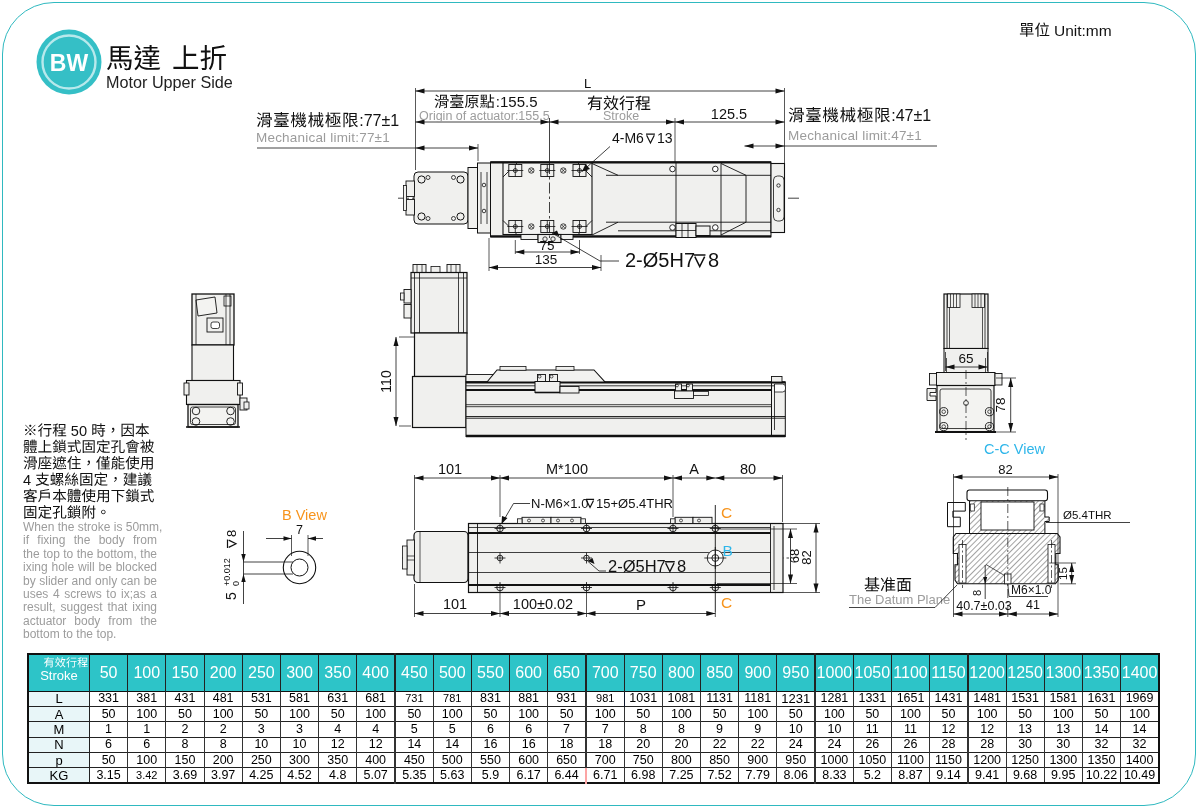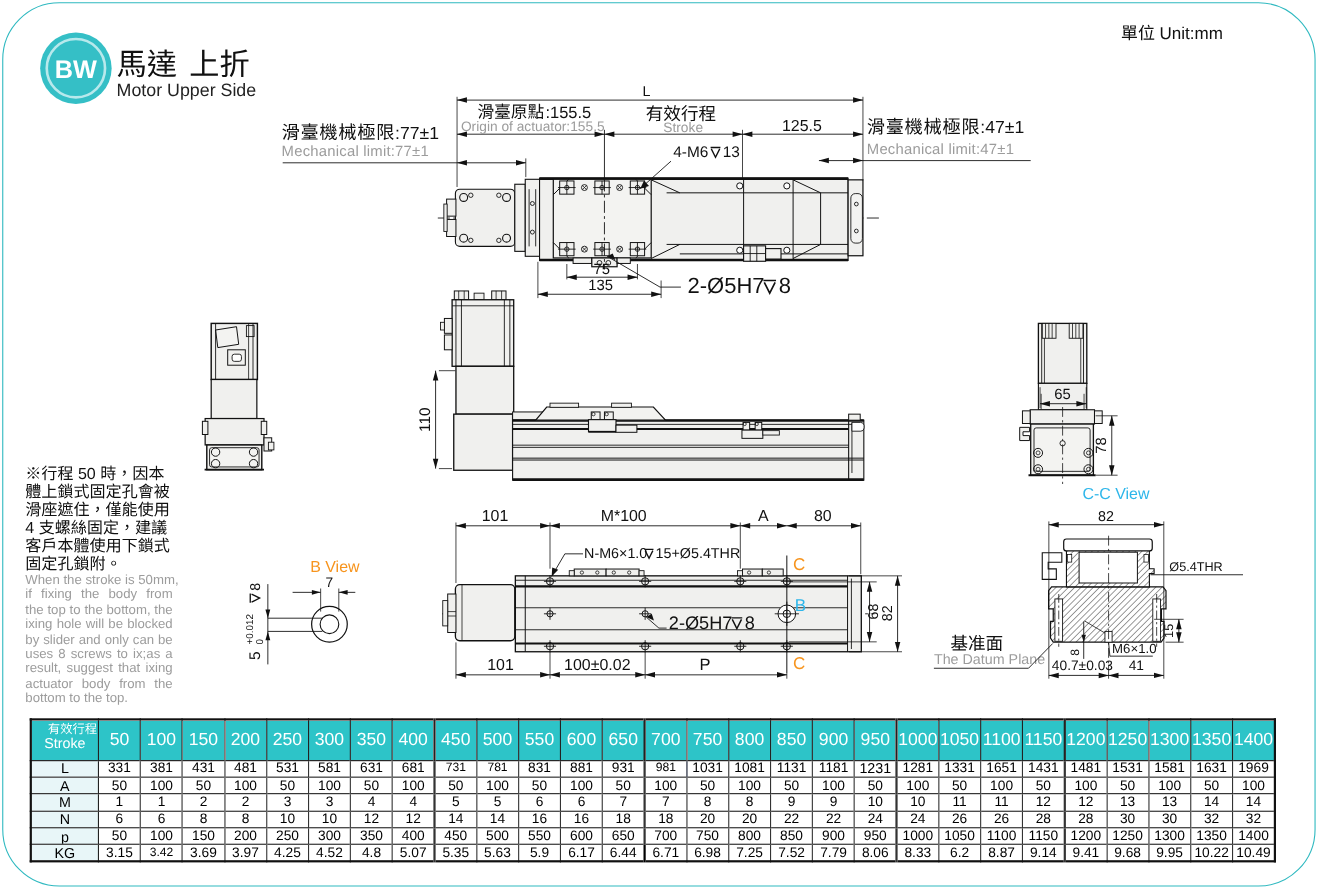--- a/index.html
+++ b/index.html
@@ -238,29 +238,29 @@
         <td style="border-right:1px solid #333;font-size:12.5px">3.69</td>
         <td style="border-right:1px solid #333;font-size:12.5px">3.97</td>
         <td style="border-right:1px solid #333;font-size:12.5px">4.25</td>
         <td style="border-right:1px solid #333;font-size:12.5px">4.52</td>
         <td style="border-right:1px solid #333;font-size:12.5px">4.8</td>
         <td style="border-right:2px solid #333;font-size:12.5px">5.07</td>
         <td style="border-right:1px solid #333;font-size:12.5px">5.35</td>
         <td style="border-right:1px solid #333;font-size:12.5px">5.63</td>
         <td style="border-right:1px solid #333;font-size:12.5px">5.9</td>
         <td style="border-right:1px solid #333;font-size:12.5px">6.17</td>
-        <td style="border-right:2px solid #000000;font-size:12.5px">6.44</td>
+        <td style="border-right:2px solid #fca5a5;font-size:12.5px">6.44</td>
         <td style="border-right:1px solid #333;font-size:12.5px">6.71</td>
         <td style="border-right:1px solid #333;font-size:12.5px">6.98</td>
         <td style="border-right:1px solid #333;font-size:12.5px">7.25</td>
         <td style="border-right:1px solid #333;font-size:12.5px">7.52</td>
         <td style="border-right:1px solid #333;font-size:12.5px">7.79</td>
         <td style="border-right:2px solid #333;font-size:12.5px">8.06</td>
         <td style="border-right:1px solid #333;font-size:12.5px">8.33</td>
-        <td style="border-right:1px solid #333;font-size:12.5px">6.2</td>
+        <td style="border-right:1px solid #333;font-size:12.5px">5.2</td>
         <td style="border-right:1px solid #333;font-size:12.5px">8.87</td>
         <td style="border-right:2px solid #333;font-size:12.5px">9.14</td>
         <td style="border-right:1px solid #333;font-size:12.5px">9.41</td>
         <td style="border-right:1px solid #333;font-size:12.5px">9.68</td>
         <td style="border-right:1px solid #333;font-size:12.5px">9.95</td>
         <td style="border-right:1px solid #333;font-size:12.5px">10.22</td>
         <td style="border-right:1px solid #333;font-size:12.5px">10.49</td>
       </tr>
 </tbody>
   </table>
@@ -842,17 +842,17 @@
       <text x="11" y="0" font-family="Liberation Sans, sans-serif" font-size="13" fill="#111">8</text>
     </g>
 </svg>
 
 <div class="abs" style="left:23px;top:521px;width:134px;font-size:12px;line-height:13.4px;color:#9c9c9c;white-space:nowrap">
 <div style="text-align-last:justify">When the stroke is 50mm,</div>
 <div style="text-align-last:justify">if fixing the body from</div>
 <div style="text-align-last:justify">the top to the bottom, the</div>
 <div style="text-align-last:justify">ixing hole will be blocked</div>
 <div style="text-align-last:justify">by slider and only can be</div>
-<div style="text-align-last:justify">uses 8 screws to ix;as a</div>
+<div style="text-align-last:justify">uses 4 screws to ix;as a</div>
 <div style="text-align-last:justify">result, suggest that ixing</div>
 <div style="text-align-last:justify">actuator body from the</div>
 <div>bottom to the top.</div>
 </div>
 
 </body></html>

